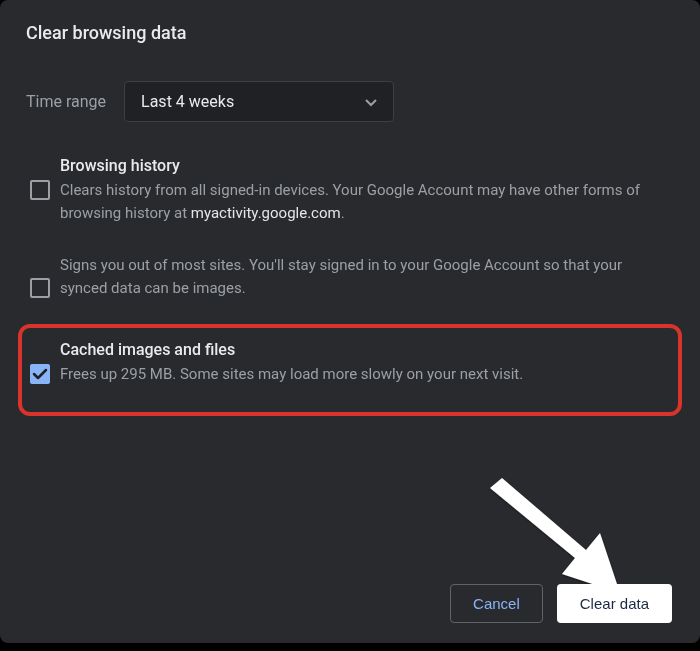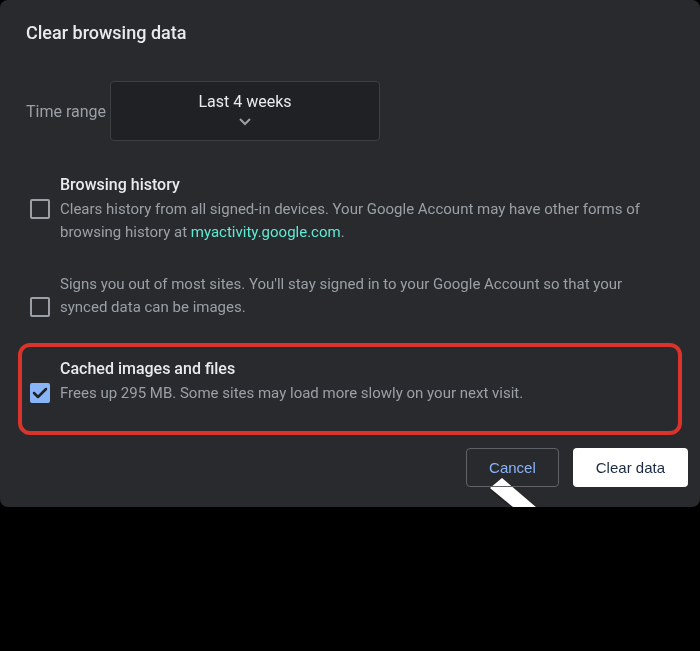--- a/index.html
+++ b/index.html
@@ -1,18 +1,18 @@
 <!DOCTYPE html>
 <html><head>
 <meta charset="utf-8">
 <style>
   * { box-sizing: border-box; margin: 0; padding: 0; }
   html, body { width: 700px; height: 651px; background: #000; font-family: Roboto, Arial, sans-serif; }
   .dialog {
-    width: 700px; height: 507px; background: #292a2d; border-radius: 8px;
+    width: 700px; height: 643px; background: #292a2d; border-radius: 8px;
     position: relative; overflow: hidden; color: #e8eaed;
   }
   .dialog-title {
     font-size: 18px; font-weight: 500; color: #e8eaed;
     padding: 22px 26px 16px 26px;
   }
   .tabs {
     display: flex; width: 100%; border-bottom: 1px solid #3c4043;
   }
   .tab {
@@ -20,56 +20,56 @@
     font-size: 16px; font-weight: 500; color: #9aa0a6; cursor: pointer;
     position: relative;
   }
   .tab.active { color: #8ab4f8; }
   .tab.active::after {
     content: ""; position: absolute; left: 0; right: 0; bottom: -1px;
     height: 3px; background: #8ab4f8; border-radius: 2px 2px 0 0;
   }
   .body { padding: 22px 26px 0 26px; }
   .row-timerange {
-    display: flex; align-items: center; gap: 4px; margin-bottom: 28px;
+    display: flex; align-items: center; gap: 18px; margin-bottom: 28px;
   }
   .label-timerange { color: #9aa0a6; font-size: 16px; }
   .select {
     background: #202124; border: 1px solid #3c4043; border-radius: 4px;
     color: #e8eaed; font-size: 16px; padding: 10px 16px;
     display: flex; align-items: center; justify-content: space-between;
-    width: 270px; cursor: pointer; flex-direction: column;
+    width: 270px; cursor: pointer;
   }
   .chevron { color: #9aa0a6; }
   .option-row {
     display: flex; align-items: flex-start; gap: 10px;
     padding: 6px 4px 22px 4px;
   }
   .checkbox {
     width: 20px; height: 20px; border: 2px solid #9aa0a6; border-radius: 2px;
     margin-top: 24px; flex-shrink: 0; cursor: pointer; position: relative;
     background: transparent;
   }
   .checkbox.checked {
     background: #8ab4f8; border-color: #8ab4f8;
   }
   .checkbox.checked svg {
     position: absolute; top: -1px; left: -1px;
   }
   .opt-text { flex: 1; }
   .opt-title { color: #e8eaed; font-size: 16px; font-weight: 500; margin-bottom: 4px; }
   .opt-desc  { color: #9aa0a6; font-size: 15px; line-height: 1.55; }
-  .opt-desc a { color: #5eead4; text-decoration: none; }
+  .opt-desc a { color: #e5e5e5; text-decoration: none; }
   .highlight {
     border: 4px solid #d9342b; border-radius: 12px;
     padding: 6px 8px 20px 4px; margin-left: -8px; margin-right: -8px;
     margin-top: 2px;
   }
   .footer {
-    position: absolute; right: 12px; bottom: 20px;
+    position: absolute; right: 28px; bottom: 20px;
     display: flex; gap: 14px;
   }
   .btn {
     font-size: 15px; font-weight: 500; padding: 10px 22px; border-radius: 4px;
     cursor: pointer; border: 1px solid transparent;
   }
   .btn-cancel {
     color: #8ab4f8; background: transparent; border: 1px solid #5f6368;
   }
   .btn-primary {

